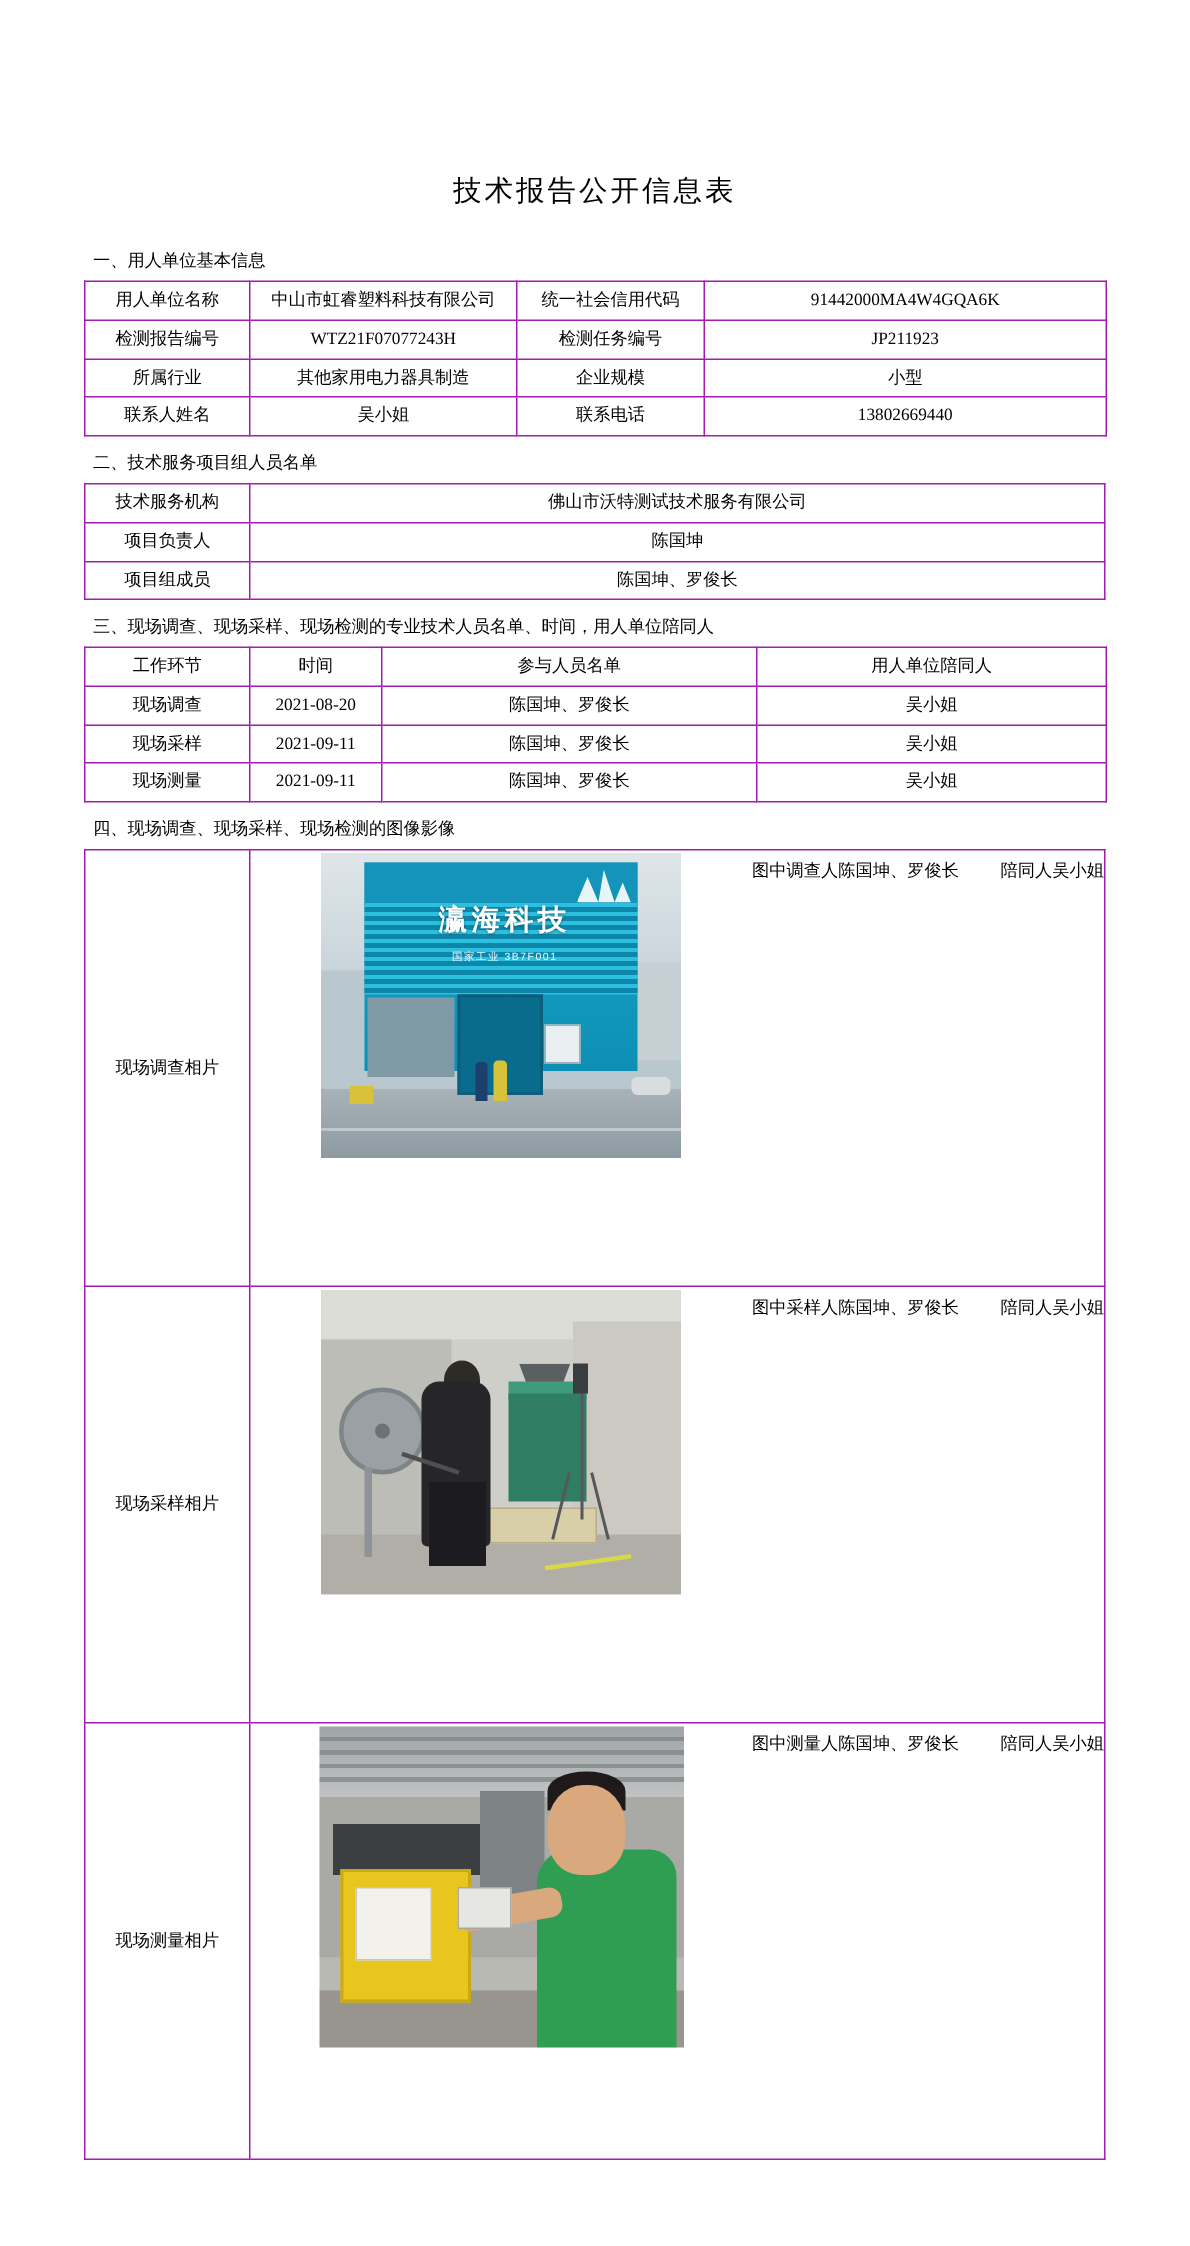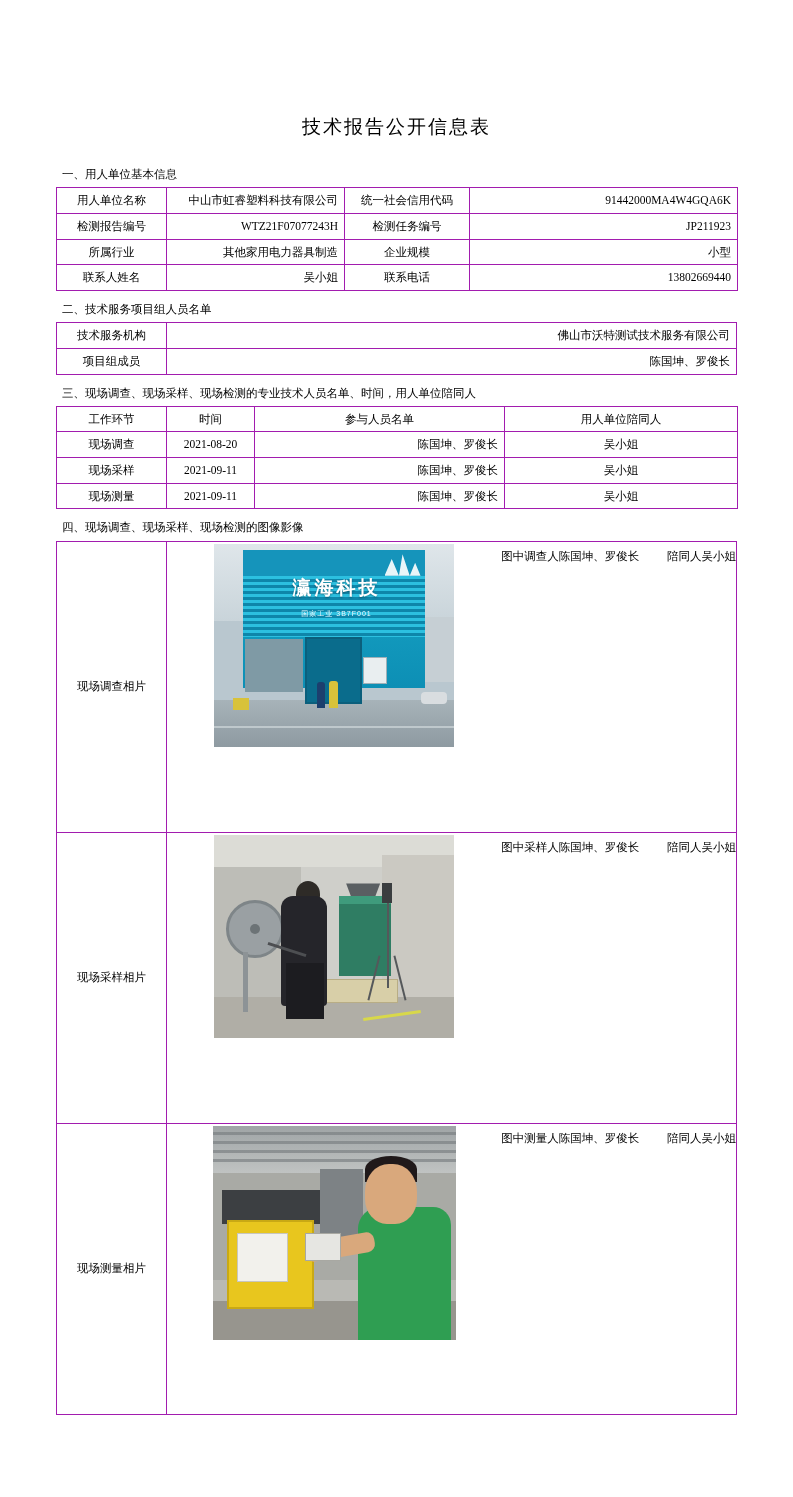--- a/index.html
+++ b/index.html
@@ -41,21 +41,21 @@
     font-size: 11.5px;
   }
   table.grid td {
     border: 1px solid #a21caf;
     padding: 4px 6px;
     vertical-align: middle;
     line-height: 1.45;
     word-wrap: break-word;
   }
   .c-center { text-align: center; }
-  .c-left { text-align: right; }
+  .c-left { text-align: center; }
 
   
   .t1 col.l { width: 110px; }
   .t1 col.v1 { width: 178px; }
   .t1 col.l2 { width: 125px; }
   .t1 col.v2 { width: 268px; }
 
   
   .t2 col.l { width: 110px; }
 
@@ -369,20 +369,24 @@
   <div class="section-label">二、技术服务项目组人员名单</div>
   <table class="grid t2">
     <colgroup>
         <col class="l">
         <col>
       </colgroup>
     <tbody>
       <tr>
         <td class="c-center">技术服务机构</td>
         <td class="c-left">佛山市沃特测试技术服务有限公司</td>
+      </tr>
+      <tr>
+        <td class="c-center">项目负责人</td>
+        <td class="c-left">陈国坤</td>
       </tr>
       <tr>
         <td class="c-center">项目组成员</td>
         <td class="c-left">陈国坤、罗俊长</td>
       </tr>
     </tbody>
   </table>
 
   <div class="section-label">三、现场调查、现场采样、现场检测的专业技术人员名单、时间，用人单位陪同人</div>
   <table class="grid t3">

